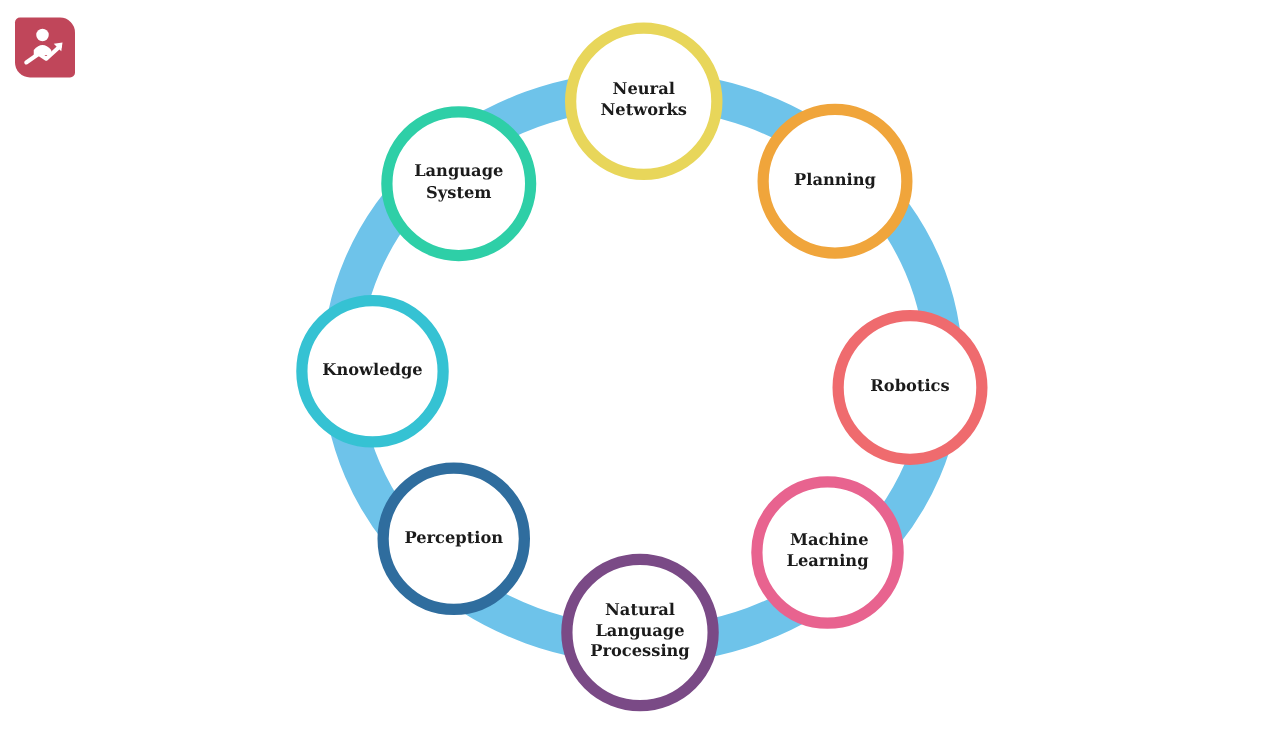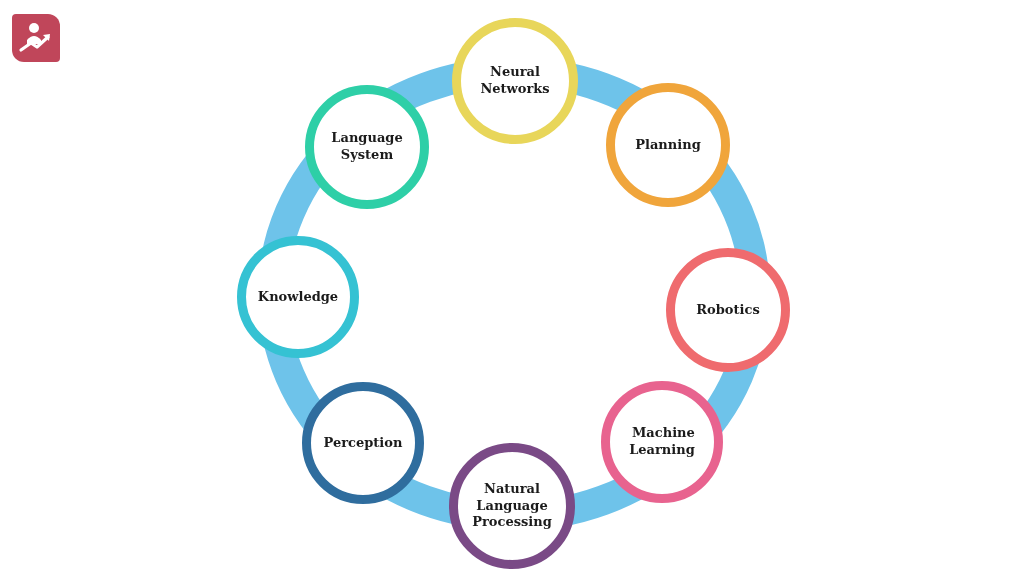--- a/index.html
+++ b/index.html
@@ -46,21 +46,21 @@
     </div>
     <div class="node" style="left: 601px; top: 381px; width: 122px; height: 122px; border: 9px solid rgb(232, 99, 143); text-align: right;">
       <span class="node-label">Machine
 Learning</span>
     </div>
     <div class="node" style="left: 449px; top: 443px; width: 126px; height: 126px; border: 9px solid rgb(122, 74, 134); text-align: center;">
       <span class="node-label">Natural
 Language
 Processing</span>
     </div>
-    <div class="node" style="left: 302px; top: 382px; width: 122px; height: 122px; border: 9px solid rgb(47, 109, 158);">
+    <div class="node" style="left: 302px; top: 370px; width: 122px; height: 122px; border: 9px solid rgb(47, 109, 158);">
       <span class="node-label">Perception</span>
     </div>
     <div class="node" style="left: 237px; top: 236px; width: 122px; height: 122px; border: 9px solid rgb(53, 194, 211);">
       <span class="node-label">Knowledge</span>
     </div>
     <div class="node" style="left: 305px; top: 85px; width: 124px; height: 124px; border: 9px solid rgb(46, 207, 167);">
       <span class="node-label">Language
 System</span>
     </div>
   </div>

